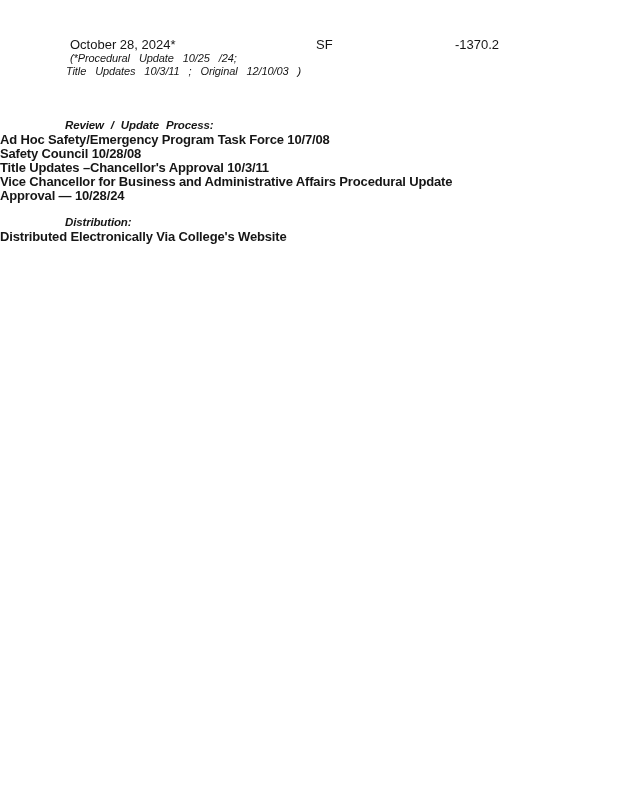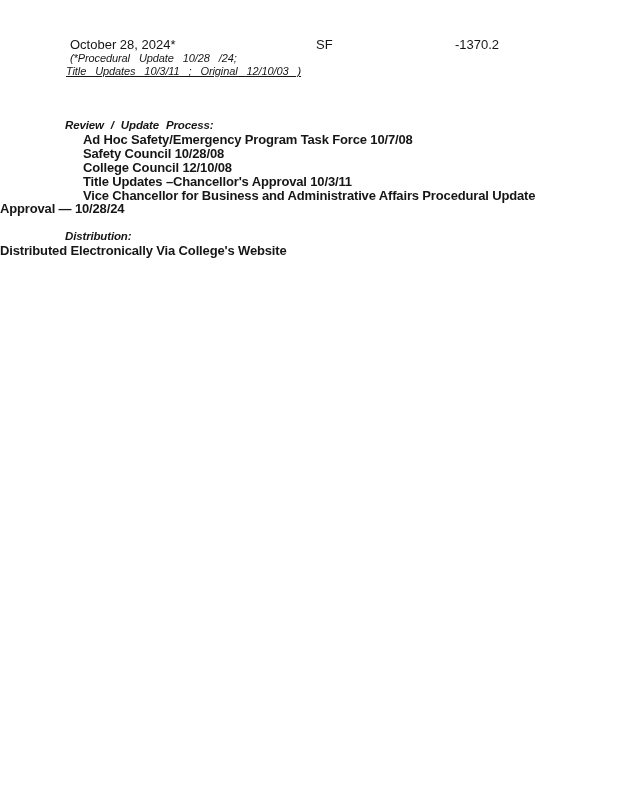--- a/index.html
+++ b/index.html
@@ -51,21 +51,20 @@
   }
   .h-note2 {
     position: absolute;
     left: 66px;
     top: 65px;
     font-size: 11px;
     font-style: italic;
     word-spacing: 6px;
     letter-spacing: -0.1px;
     white-space: nowrap;
-    text-decoration: underline;
   }
   
   .doc-body {
     position: absolute;
     left: 0;
     top: 119px;
     width: 618px;
     font-size: 13px;
     line-height: 13.9px;
     letter-spacing: -0.15px;
@@ -74,21 +73,21 @@
   .sec-heading {
     margin-left: 65px;
     font-style: italic;
     font-size: 11.5px;
     word-spacing: 4px;
     white-space: nowrap;
   }
   .item {
     white-space: nowrap;
   }
-  .ind1 { margin-left: 83px; }
+  .ind1 { }
   .ind2 { }
   .blank-line { height: 13.9px; }
   
   .footer {
     position: absolute;
     left: 0;
     top: 743px;
     width: 618px;
     text-align: center;
     font-size: 12px;
@@ -96,29 +95,28 @@
 </style>
 </head>
 <body>
 
 <div class="page">
 
   <div>
     <span class="h-date">October 28, 2024*</span>
     <span class="h-code">SF</span>
     <span class="h-num">-1370.2</span>
-    <div class="h-note1">(*Procedural Update 10/28 /24;</div>
+    <div class="h-note1">(*Procedural Update 10/25 /24;</div>
     <div class="h-note2">Title Updates 10/3/11 ; Original 12/10/03 )</div>
   </div>
 
   <div class="doc-body">
     <div class="sec-heading">Review / Update Process:</div>
     <div class="item ind1">Ad Hoc Safety/Emergency Program Task Force 10/7/08</div>
     <div class="item ind1">Safety Council 10/28/08</div>
-    <div class="item ind1">College Council 12/10/08</div>
     <div class="item ind1">Title Updates –Chancellor's Approval 10/3/11</div>
     <div class="item ind1">Vice Chancellor for Business and Administrative Affairs Procedural Update</div>
     <div class="item ind2">Approval — 10/28/24</div>
 
     <div class="blank-line"></div>
 
     <div class="sec-heading">Distribution:</div>
     <div class="item ind2">Distributed Electronically Via College's Website</div>
   </div>
 

